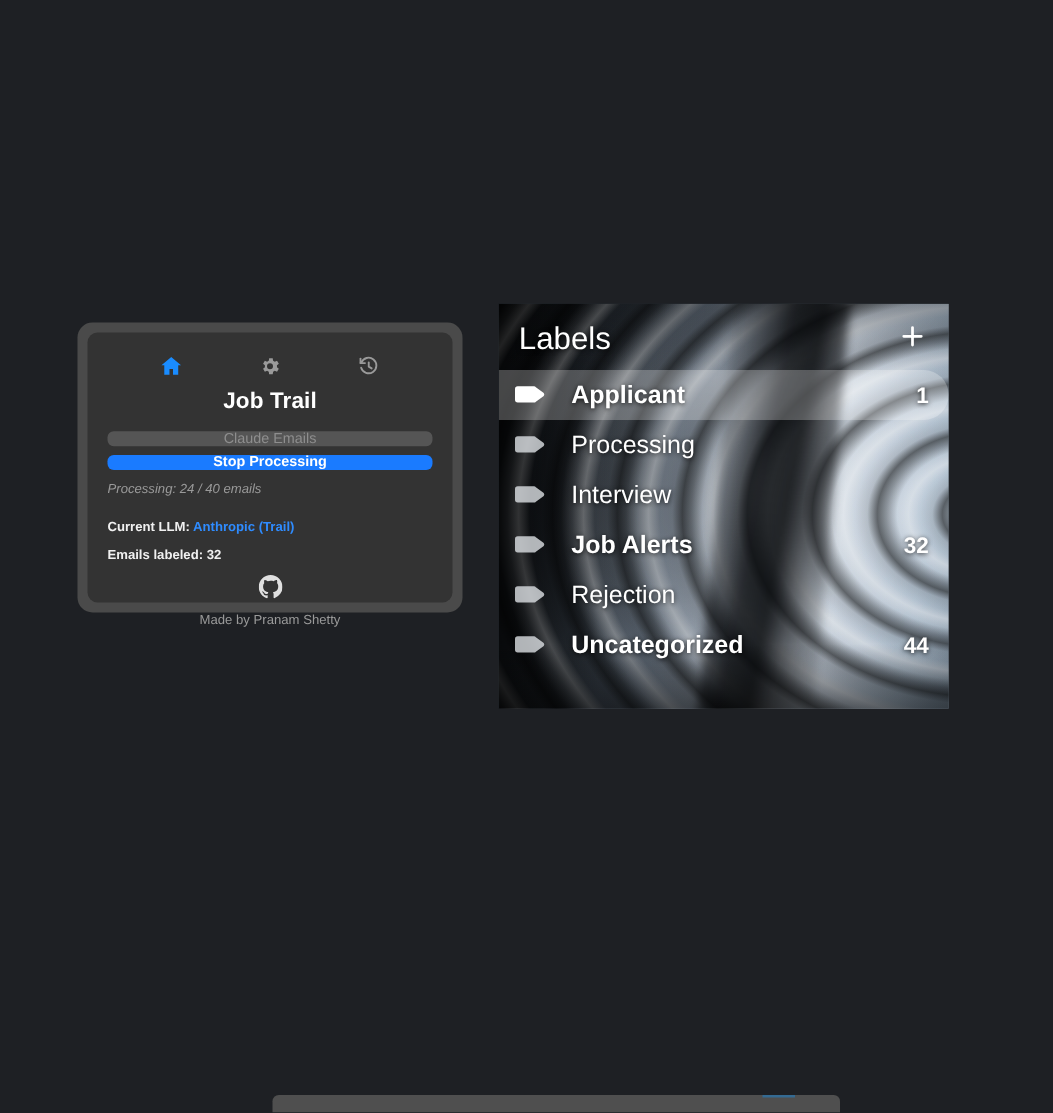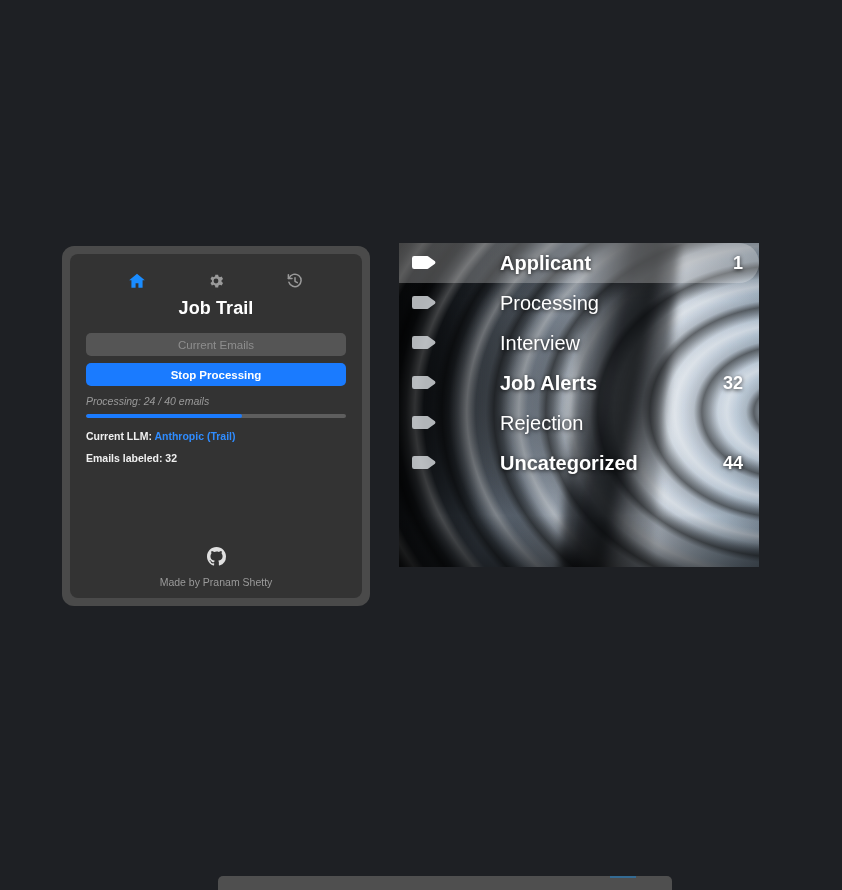--- a/index.html
+++ b/index.html
@@ -17,23 +17,23 @@
     position: relative;
     width: 842px;
     height: 890px;
     background: #1e2024;
   }
 
   
   #popup-frame {
     position: absolute;
     left: 62px;
-    top: 246px;
+    top: 258px;
     width: 308px;
-    height: 360px;
+    height: 232px;
     background: #4a4a4a;
     border-radius: 12px;
     padding: 8px;
   }
 
   #popup-card {
     width: 100%;
     height: 100%;
     background: #333333;
     border-radius: 8px;
@@ -263,21 +263,20 @@
     flex-direction: column;
     padding-bottom: 8px;
   }
 
   .label-row {
     display: flex;
     align-items: center;
     height: 40px;
     padding: 0 16px 0 12px;
     cursor: pointer;
-    gap: 43px;
   }
   .label-row.selected {
     background: rgba(255,255,255,0.26);
     border-radius: 0 20px 20px 0;
   }
 
   .tag-icon {
     flex: 0 0 auto;
     width: 26px;
     height: 17px;
@@ -352,21 +351,21 @@
               <path d="M12 7.8v4.6l3.1 1.9"></path>
             </svg>
           </span>
         </div>
       </div>
 
       <div class="app-title">Job Trail</div>
 
 
       <div class="btn btn-disabled">
-        <span>Current Emails</span>
+        <span>Claude Emails</span>
       </div>
 
       <div class="btn btn-primary">
         <span>Stop Processing</span>
       </div>
 
       <div class="progress-label">Processing: 24 / 40 emails</div>
 
       <div class="progress-track">
         <div class="progress-fill" id="progress-fill" style="width: 60%;"></div>
@@ -395,20 +394,30 @@
 
     </div>
   </div>
 
   <div id="labels-panel">
     <div class="metal-bg"></div>
     <div class="metal-seam"></div>
     <div class="metal-vignette"></div>
 
     <div class="labels-content">
+      <div class="labels-header">
+        <span class="labels-title">Labels</span>
+        <span class="add-label-btn">
+          <span>
+            <svg width="24" height="24" viewBox="0 0 24 24" fill="none" stroke="#ffffff" stroke-width="2.2" stroke-linecap="round">
+              <path d="M12 5v14M5 12h14"></path>
+            </svg>
+          </span>
+        </span>
+      </div>
 
       <div class="labels-list" id="labels-list">
           <div class="label-row selected bold">
             <span class="tag-icon"><svg width="26" height="17" viewBox="0 0 26 17" fill="#ffffff">
                 <path d="M1 3.2a2.2 2.2 0 0 1 2.2-2.2h13.0a2 2 0 0 1 1.5.7l6.3 4.6a2 2 0 0 1 0 2.4l-6.3 4.6a2 2 0 0 1-1.5.7H3.2A2.2 2.2 0 0 1 1 11.8z"></path>
               </svg></span>
             <span class="label-name">Applicant</span>
             <span class="label-count">1</span>
           </div>
           <div class="label-row">

